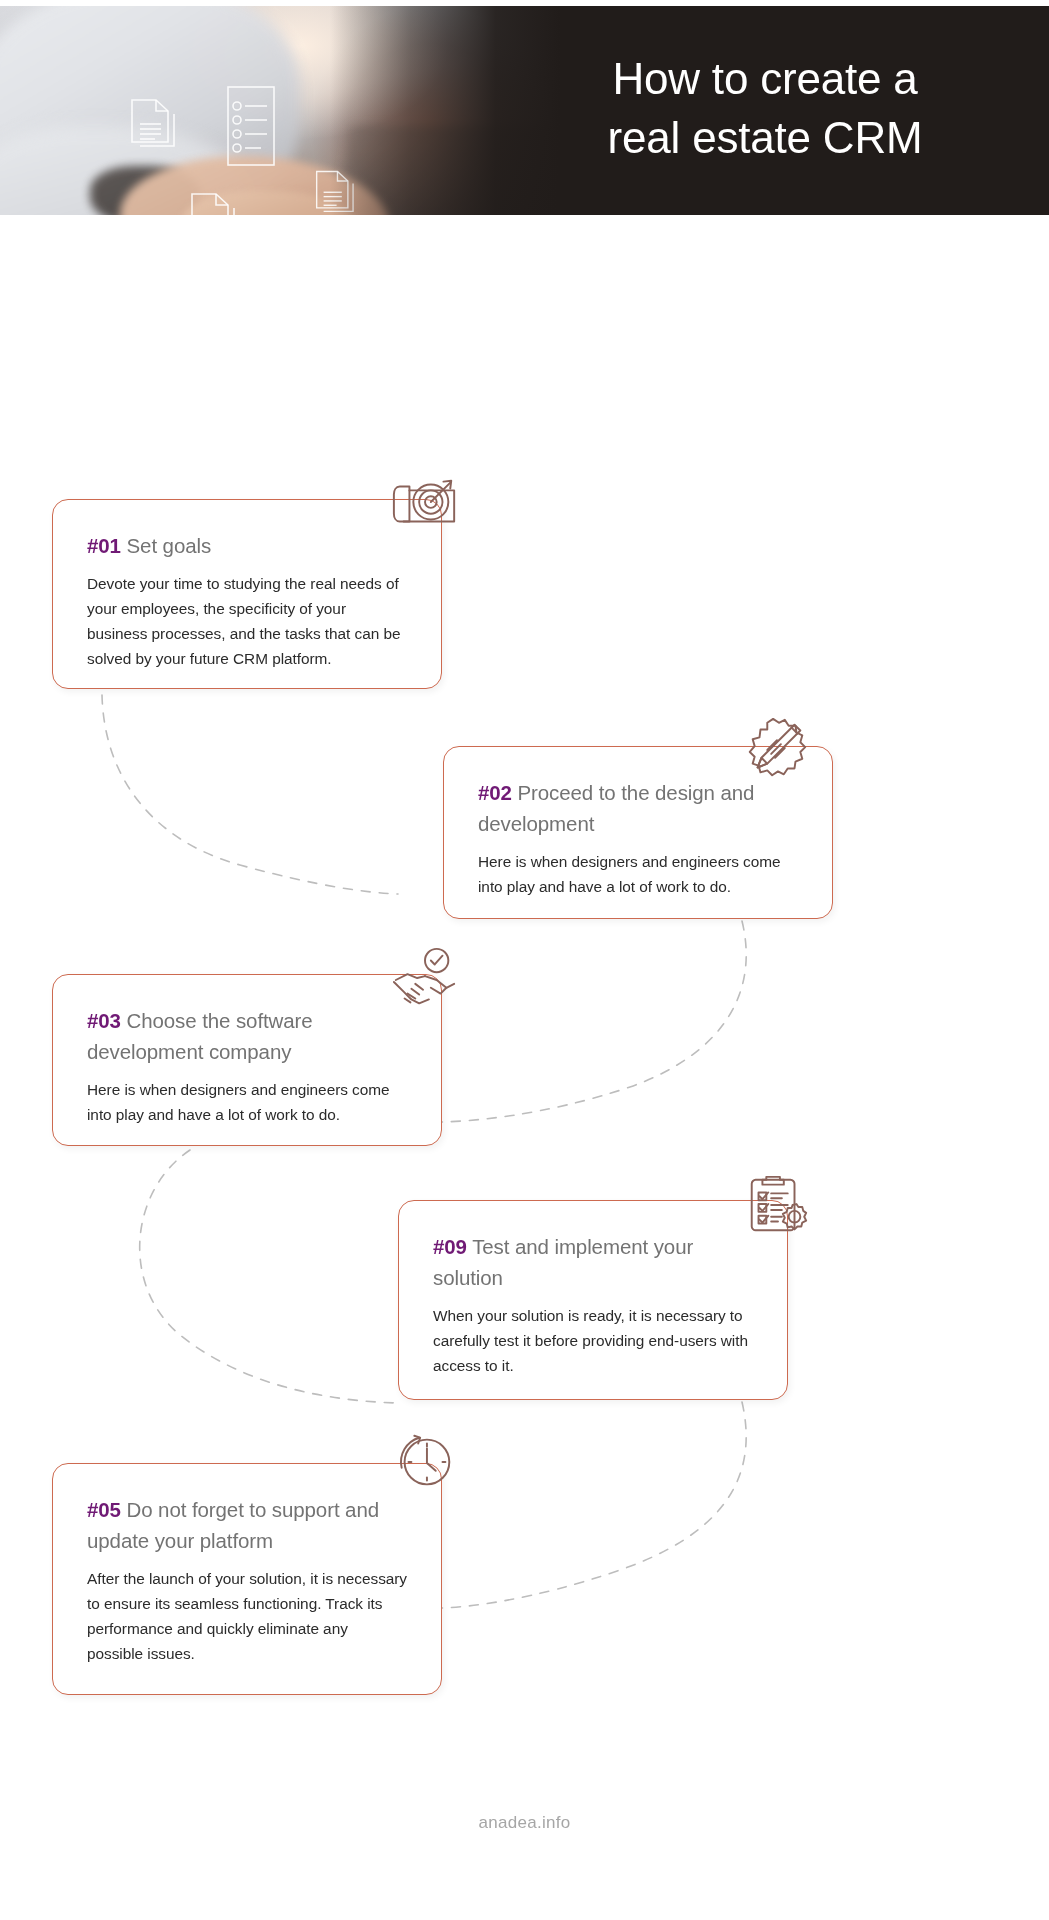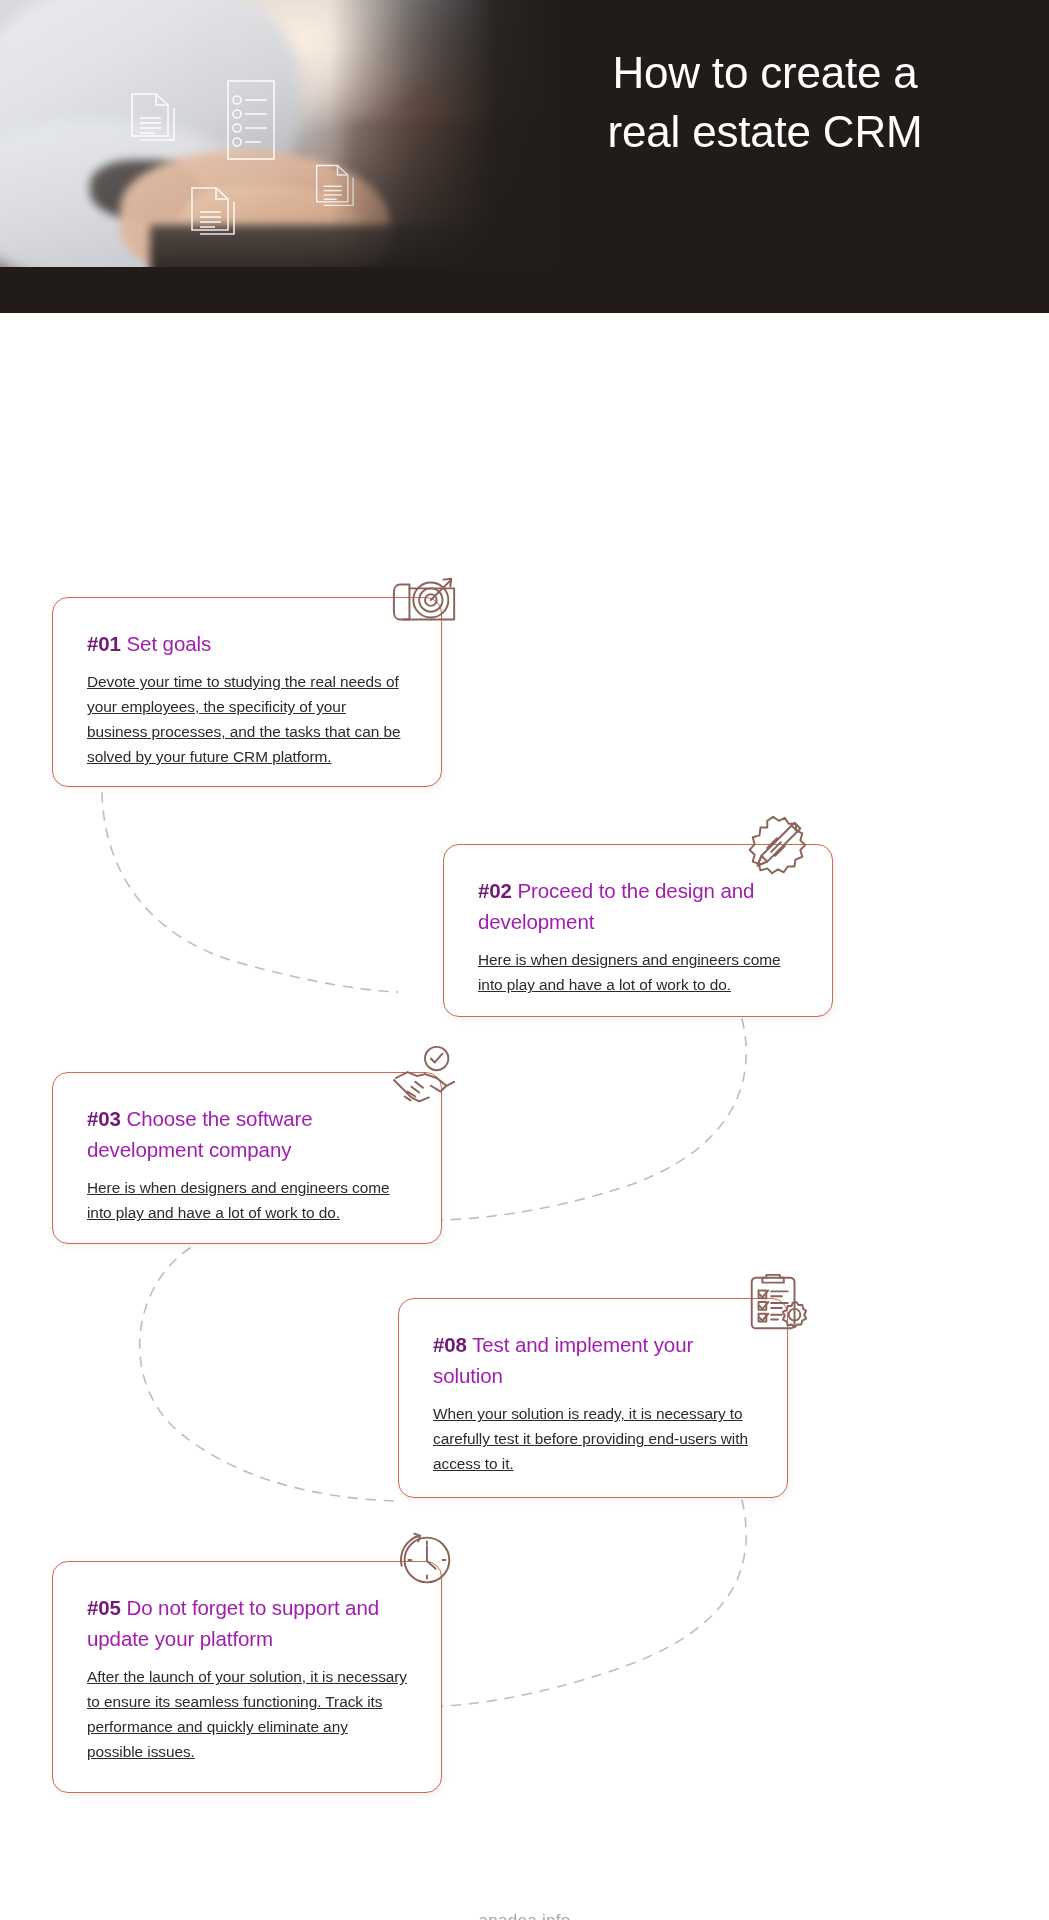--- a/index.html
+++ b/index.html
@@ -16,23 +16,24 @@
     position: relative;
     width: 1049px;
     height: 1920px;
     background: #ffffff;
   }
 
   
   .header {
     position: relative;
     width: 1049px;
-    height: 313px;
+    height: 209px;
     background: #211c1a;
     overflow: hidden;
+    margin-top: 6px;
   }
 
   .header-photo {
     position: absolute;
     left: 0;
     top: 0;
     width: 560px;
     height: 267px;
     overflow: hidden;
   }
@@ -161,28 +162,27 @@
   .card-inner { padding: 30px 34px 30px 34px; }
 
   .card-title {
     font-size: 20.5px;
     line-height: 1.52;
     font-weight: 400;
     margin-bottom: 11px;
     letter-spacing: -0.1px;
   }
   .card-num { color: #701a75; font-weight: 700; }
-  .card-head { color: #a21caf; }
+  .card-head { color: #737373; }
 
   .card-body {
     font-size: 15.4px;
     line-height: 1.62;
     color: #2b2b2b;
     letter-spacing: -0.05px;
-    text-decoration: underline;
   }
 
   .card-icon {
     position: absolute;
     width: 78px;
     height: 70px;
   }
   .card-icon svg { width: 100%; height: 100%; display: block; }
 
   
@@ -362,21 +362,21 @@
           <path d="M30 40 L38 46 M26 45 L34 51 M22 50 L30 55 M19 55 L25 59"></path>
           <path d="M8 38 L18 48 L26 56 L34 60 L44 56"></path>
           <path d="M62 44 L70 40"></path>
         </g>
       </svg>
     </div>
 
     <div class="card" id="card-4">
       <div class="card-inner">
         <div class="card-title">
-          <span class="card-num">#08</span>
+          <span class="card-num">#09</span>
           <span class="card-head">Test and implement your solution</span>
         </div>
         <div class="card-body">When your solution is ready, it is necessary to carefully test it before providing end-users with access to it.</div>
       </div>
     </div>
     <div class="card-icon" id="icon-4">
       <svg viewBox="0 0 80 72">
         <g fill="none" stroke="#8a635a" stroke-width="2" stroke-linecap="round" stroke-linejoin="round">
           <path d="M18 8 H54 C56 8 58 10 58 12 V56 C58 58 56 60 54 60 H18 C16 60 14 58 14 56 V12 C14 10 16 8 18 8 Z"></path>
           <path d="M29 8 V5 H43 V8 H47 V13 H25 V8 Z"></path>

